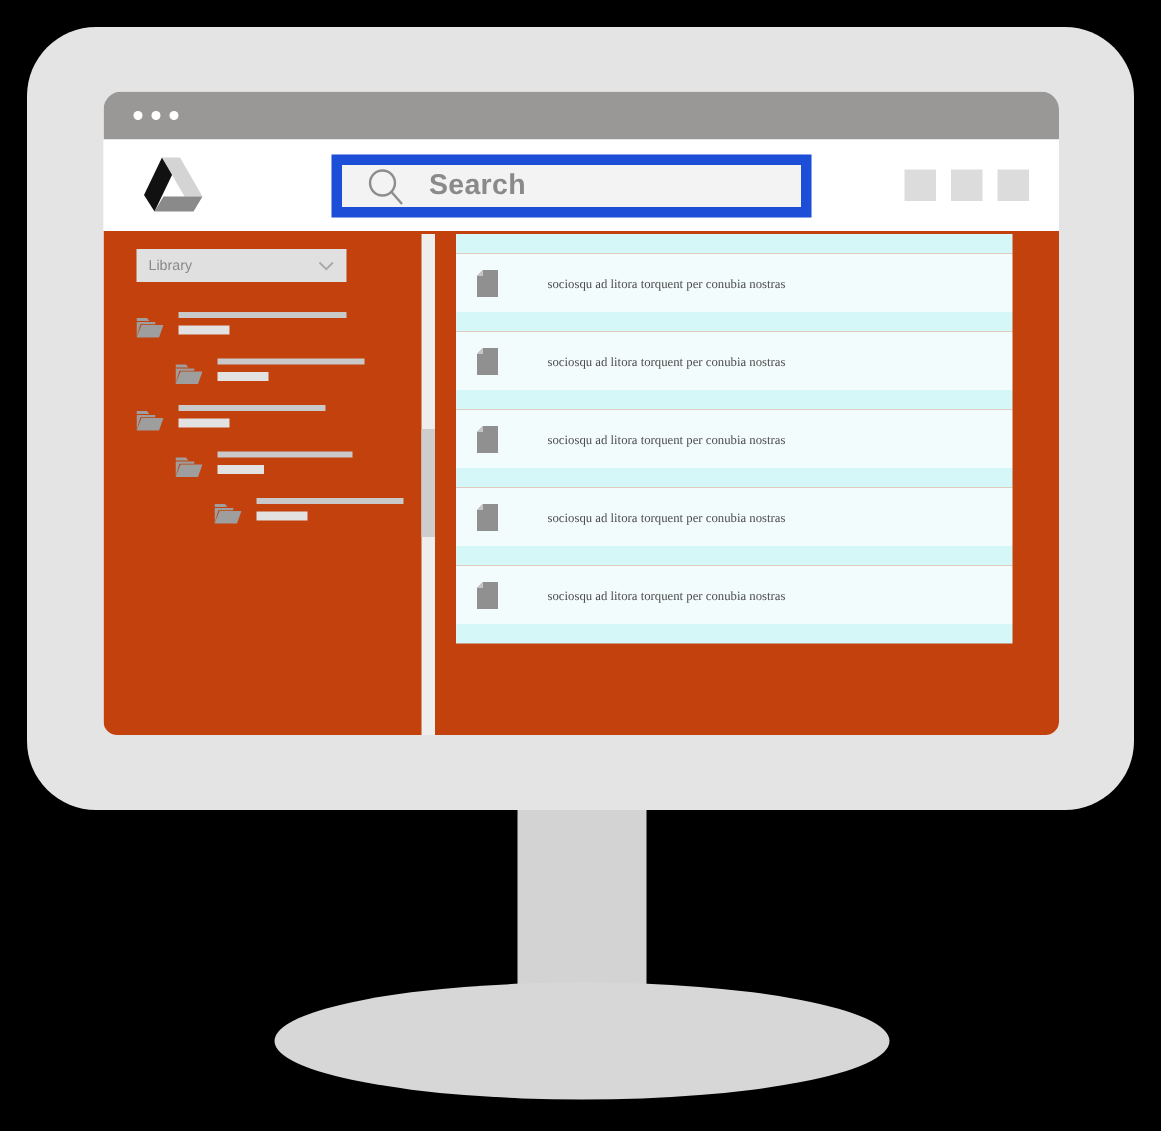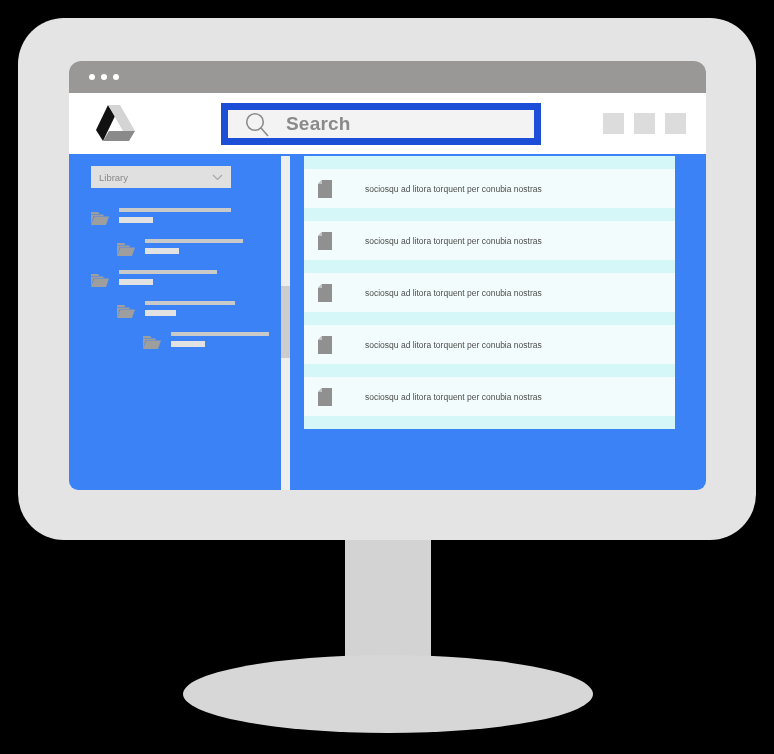--- a/index.html
+++ b/index.html
@@ -123,21 +123,21 @@
   .header-square {
     width: 21px;
     height: 21px;
     background: #dcdcdc;
   }
 
   
   #app-body {
     display: flex;
     height: 336px;
-    background: #3b82f6;
+    background: #c2410c;
   }
 
   #sidebar {
     width: 212px;
     flex: none;
     padding: 12px 0 0 22px;
     box-sizing: border-box;
   }
 
   #library-select {
@@ -195,20 +195,21 @@
     top: 130px;
     height: 72px;
     background: #cdcdcd;
   }
 
   
   #file-list {
     flex: 1;
     margin-right: 31px;
     margin-top: 2px;
+    font-family: Liberation Serif, serif;
   }
   .band {
     height: 13px;
     background: #d6f7f8;
   }
   .file-row {
     height: 39px;
     background: #f3fcfc;
     display: flex;
     align-items: center;

